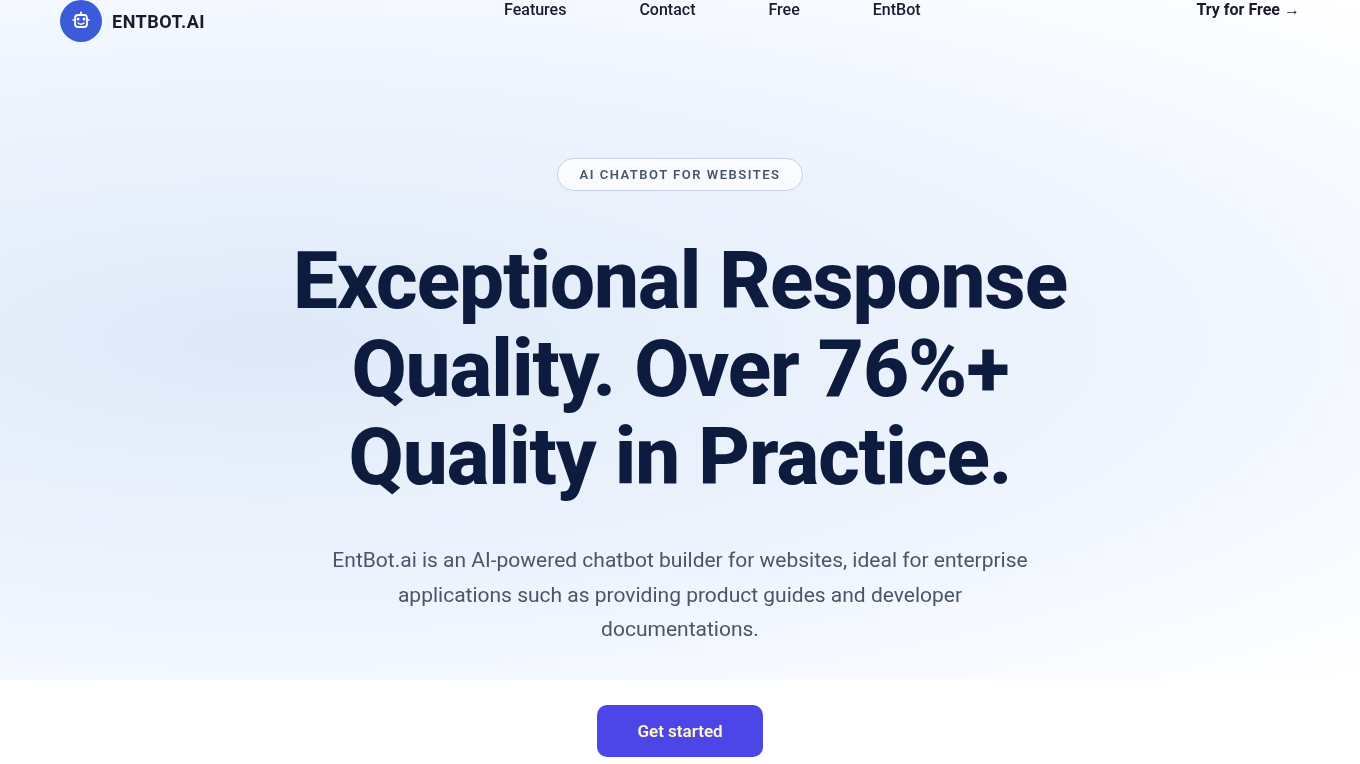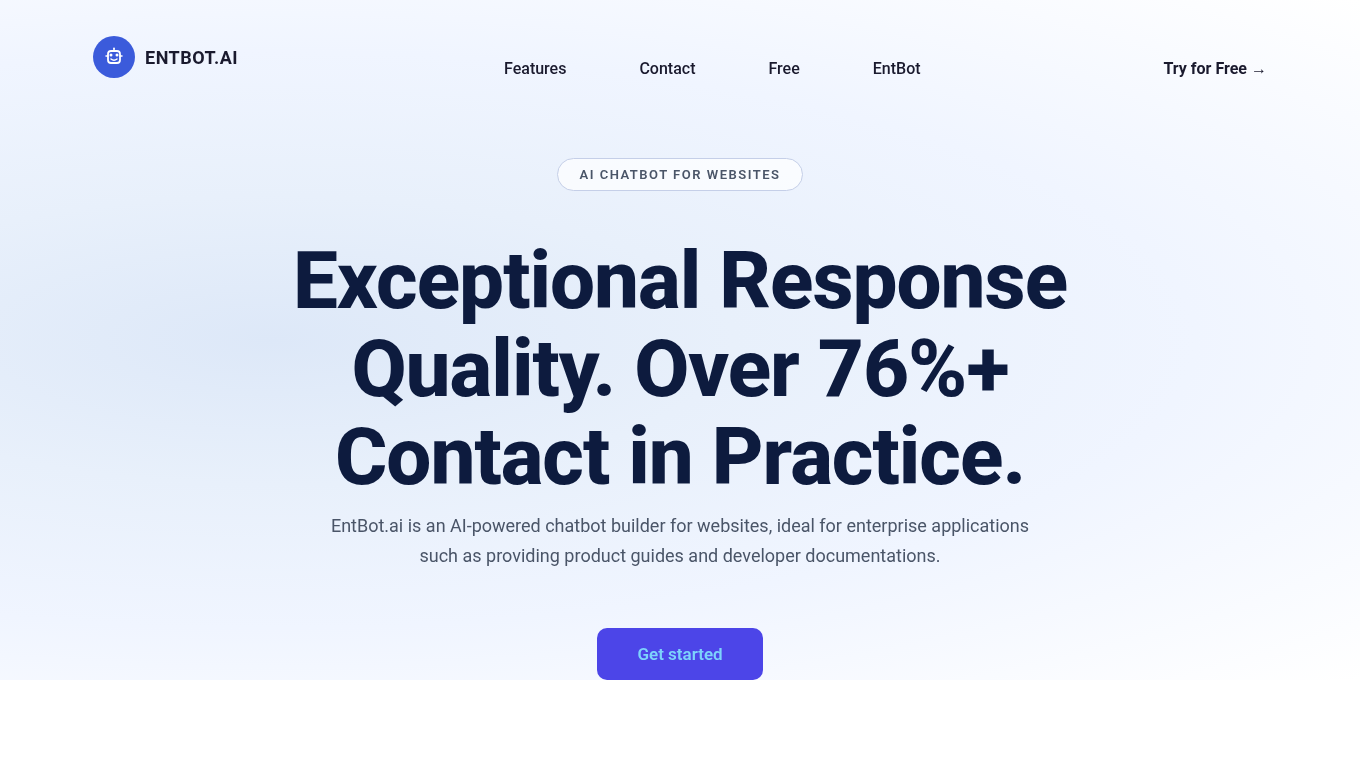--- a/index.html
+++ b/index.html
@@ -25,23 +25,23 @@
       height: 680px;
       background: radial-gradient(ellipse at 20% 50%, #dde8f8 0%, #e8f0fb 30%, #f0f5ff 60%, #ffffff 100%);
       z-index: 0;
     }
 
     
     .navbar {
       position: relative;
       z-index: 10;
       display: flex;
-      align-items: flex-end;
+      align-items: flex-start;
       justify-content: space-between;
-      padding: 0 93px;
+      padding: 0 60px;
       height: 78px;
       background: transparent;
     }
 
     .navbar-logo {
       display: flex;
       align-items: center;
       gap: 10px;
       text-decoration: none;
     }
@@ -119,34 +119,35 @@
       background: rgba(255,255,255,0.7);
       margin-bottom: 36px;
     }
 
     .hero-title {
       font-size: 80px;
       font-weight: 800;
       color: #0d1b3e;
       line-height: 1.1;
       max-width: 900px;
+      margin-bottom: 32px;
       letter-spacing: -1px;
     }
 
     .hero-subtitle {
-      font-size: 18px;
+      font-size: 21px;
       color: #4a5568;
       max-width: 700px;
       line-height: 1.65;
       margin-bottom: 48px;
     }
 
     .hero-cta-btn {
       background: #4c45e8;
-      color: #7dd3fc;
+      color: #fef9c3;
       border: none;
       border-radius: 10px;
       padding: 16px 40px;
       font-size: 17px;
       font-weight: 600;
       cursor: pointer;
       text-decoration: none;
       display: inline-block;
     }
   </style>
@@ -181,19 +182,19 @@
 
   <a class="navbar-cta" href="#">Try for Free →</a>
 </nav>
 
 <section class="hero">
   <div class="hero-badge">AI CHATBOT FOR WEBSITES</div>
 
   <h1 class="hero-title">
     <span>Exceptional Response</span><br>
     <span>Quality. Over 76%+</span><br>
-    <span>Contact in Practice.</span>
+    <span>Quality in Practice.</span>
   </h1>
 
   <p class="hero-subtitle">EntBot.ai is an AI-powered chatbot builder for websites, ideal for enterprise applications such as providing product guides and developer documentations.</p>
 
   <a class="hero-cta-btn" href="#">Get started</a>
 </section>
 
 </body></html>

